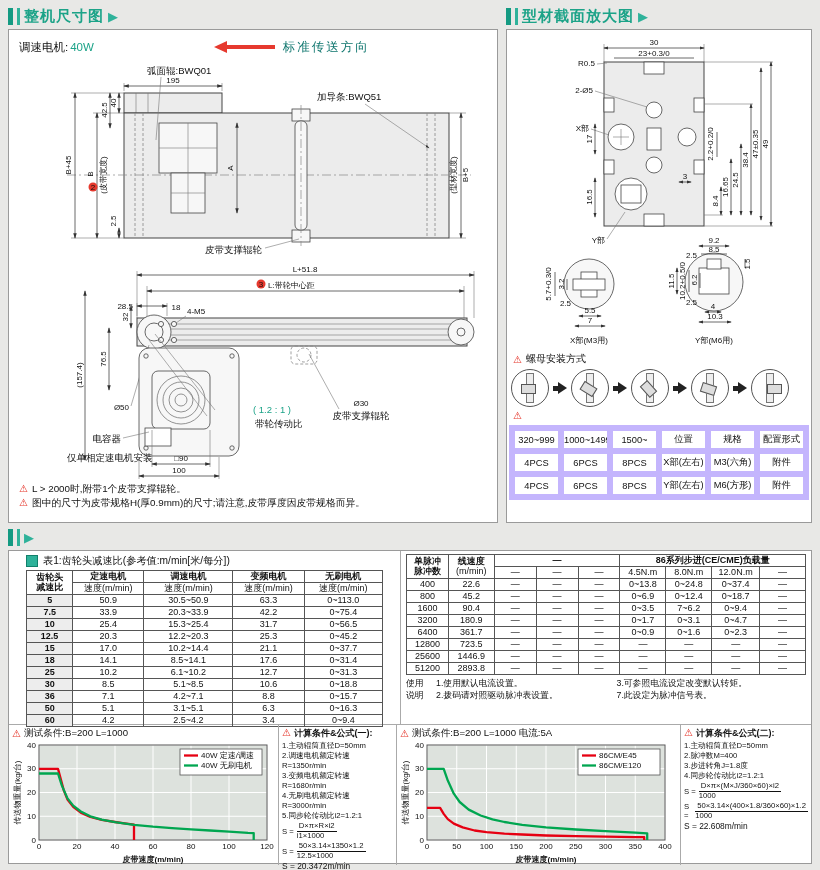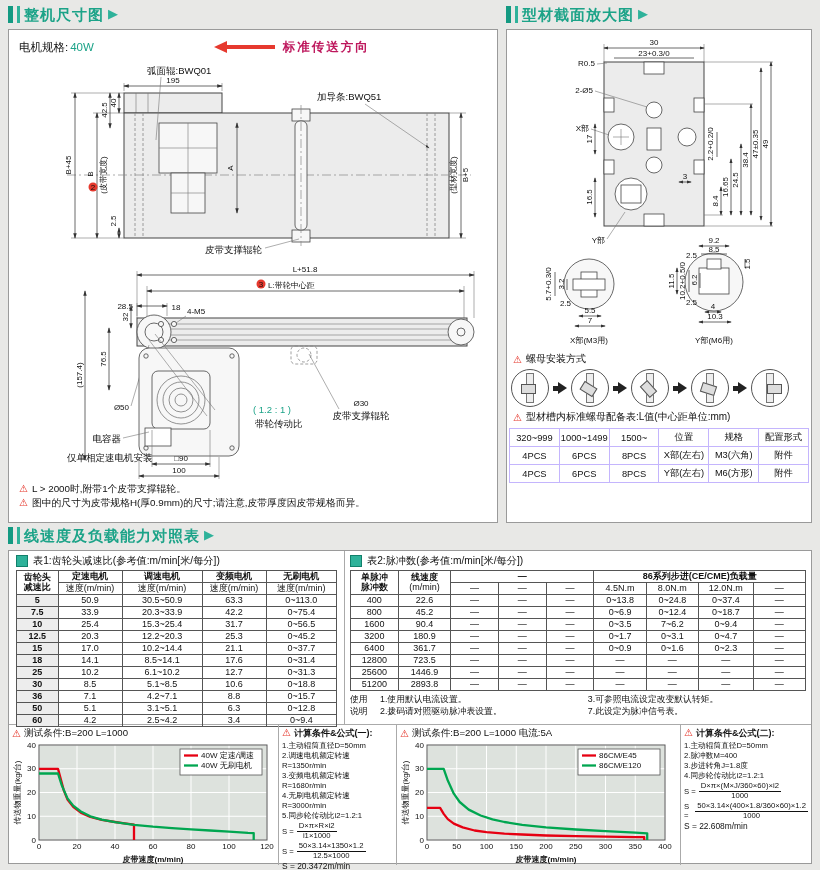--- a/index.html
+++ b/index.html
@@ -1,71 +1,71 @@
 <!DOCTYPE html>
 <html><head>
 <meta charset="utf-8">
 <style>
   html,body{margin:0;padding:0}
   body{width:820px;height:870px;background:#e8e8e6;font-family:"Liberation Sans","DejaVu Sans",sans-serif;color:#111;position:relative;overflow:hidden;font-size:11px}
-  .sec-h{display:flex;align-items:flex-start;gap:4px;height:20px;margin:4px 0 3px 0}
+  .sec-h{display:flex;align-items:center;gap:4px;height:20px;margin:4px 0 3px 0}
   .sec-h .b1{width:5px;height:17px;background:#149a82}
   .sec-h .b2{width:3px;height:17px;background:#2eb29a}
   .sec-h .t{color:#1ca388;font-weight:bold;font-size:15px;letter-spacing:1px}
   .sec-h .arr{color:#2eb29a;font-size:13px;font-weight:bold}
   .top-row{display:flex;gap:8px;margin:2px 8px 0 8px}
   .col-l{width:490px}.col-r{width:254px}
   .panel{background:#fff;border:1px solid #9a9a9a;box-sizing:border-box}
   .p-l{width:490px;height:494px}
   .p-r{width:306px;height:494px;padding:2px}
   .motor-row{display:flex;align-items:center;height:26px;padding:4px 10px 0 10px}
   .motor-lab{font-size:11.5px}
   .motor-val{color:#1ca388;font-size:11.5px;margin-left:2px}
   .dir{display:flex;align-items:center;margin-left:120px}
   .dir .ah{width:0;height:0;border-top:6px solid transparent;border-bottom:6px solid transparent;border-right:13px solid #e6392e}
   .dir .ast{width:48px;height:4px;background:#e6392e;margin-right:8px}
-  .dir .dt{color:#be185d;font-weight:bold;font-size:12.5px;letter-spacing:2px}
+  .dir .dt{color:#0f766e;font-weight:normal;font-size:12.5px;letter-spacing:2px}
   .note{display:flex;gap:4px;font-size:9.8px;margin:1px 10px;align-items:flex-start}
   .warn{color:#e6392e;font-weight:bold;font-size:10px;line-height:1.1;flex:none}
   .b-wrap{margin:2px 8px 0 8px}
   .b-panel{width:804px;height:314px}
   .tables-row{display:flex;height:173px;border-bottom:1px solid #aaa}
-  .t1{width:336px;border-right:1px solid #aaa;padding:3px 7px;box-sizing:border-box}
+  .t1{width:392px;border-right:1px solid #aaa;padding:3px 17px;box-sizing:border-box}
   .t2{flex:1;padding:3px 5px;box-sizing:border-box}
   .tbl-title{display:flex;align-items:center;gap:5px;font-size:10.2px;margin-bottom:2px}
   .sq{width:10px;height:10px;background:#2eb29a;border:1px solid #11806b;flex:none}
   table.data{border-collapse:collapse;width:100%;font-size:9px;table-layout:fixed}
   table.data th,table.data td{border:1px solid #555;text-align:center;padding:0;line-height:1.22;font-weight:normal;overflow:hidden;white-space:nowrap}
   table.data thead th{font-weight:bold}
   table.data thead .sub{font-weight:normal}
   #t1 tbody td:first-child{font-weight:bold;background:#ededed}
   .t2notes{display:grid;grid-template-columns:30px 1fr 1.05fr;font-size:8.8px;row-gap:2px;margin-top:3px;line-height:1.2}
   .charts-row{display:flex;height:140px}
   .c-cell{box-sizing:border-box;padding:2px 3px}
   .cc1{width:270px;border-right:1px solid #aaa}
   .cf1{width:118px;border-right:1px solid #aaa}
   .cc2{width:284px;border-right:1px solid #aaa}
   .cf2{flex:1}
   .cond{display:flex;gap:3px;font-size:9.6px;align-items:center}
   .f-title{display:flex;gap:3px;font-size:9px;font-weight:bold;margin-bottom:1px}
   .f-item{font-size:7.7px;line-height:1.3}
   .frac-row{display:flex;align-items:center;gap:3px;font-size:7.7px;margin:1px 0}
-  .frac{display:inline-flex;flex-direction:column;align-items:center;line-height:1.15}
+  .frac{display:inline-flex;flex-direction:column;align-items:flex-start;line-height:1.15}
   .frac .num{border-bottom:1px solid #111;padding:0 2px}
   .result{font-size:8.4px;margin-top:1px}
   .nutlab{display:flex;gap:4px;font-size:10px;align-items:center;margin:2px 4px}
   .nutrow{display:flex;align-items:center;gap:4px;margin:3px 2px}
   .ncirc{width:36px;height:36px;border:1.4px solid #555;border-radius:50%;position:relative;flex:none;background:#fff}
   .ncirc .ch{position:absolute;left:14px;top:3px;width:8px;height:30px;border:1px solid #777;background:#eee;box-sizing:border-box}
   .ncirc .nut{position:absolute;left:9px;top:14px;width:13px;height:8px;background:#ddd;border:1px solid #555}
   .harr{display:flex;align-items:center;flex:none}
   .harr .st{width:5px;height:5px;background:#222}
   .harr .hd{width:0;height:0;border-top:6px solid transparent;border-bottom:6px solid transparent;border-left:9px solid #222}
   table.nut{border-collapse:collapse;width:100%;font-size:9.3px;margin-top:4px;table-layout:fixed}
-  table.nut th,table.nut td{border:1px solid #c4b5fd;text-align:center;padding:2px 0;font-weight:normal;white-space:nowrap;overflow:hidden}
+  table.nut th,table.nut td{border:6px solid #c4b5fd;text-align:center;padding:2px 0;font-weight:normal;white-space:nowrap;overflow:hidden}
   svg line.dl{stroke:#444;stroke-width:0.8}
   svg line.xl,svg path.xl{stroke:#777;stroke-width:0.6;fill:none}
   svg .ol{fill:#ececec;stroke:#444;stroke-width:1}
   svg .ol2{fill:#f7f7f7;stroke:#444;stroke-width:0.8}
   svg .wh{fill:#fff;stroke:#444;stroke-width:0.8}
   svg line.cl{stroke:#888;stroke-width:0.7;stroke-dasharray:9 3 2 3}
   svg .dsh{stroke:#888;stroke-width:0.8;stroke-dasharray:3 2;fill:none}
   svg text{font-size:8px;fill:#111;font-family:"Liberation Sans","DejaVu Sans",sans-serif}
   svg text.lt{font-size:9.5px}
   svg text.mid{text-anchor:middle}
@@ -78,21 +78,21 @@
 <div class="top-row">
   <div class="col-l">
     <div class="sec-h">
       <span class="b1"></span>
         <span class="b2"></span>
       <span class="t">整机尺寸图</span>
       <span class="arr">▶</span>
     </div>
     <div class="panel p-l">
       <div class="motor-row">
-        <span class="motor-lab">电机规格:</span>
+        <span class="motor-lab">调速电机:</span>
         <span class="motor-val">40W</span>
         <div class="dir">
           <span class="ah"></span>
             <span class="ast"></span>
           <span class="dt">标准传送方向</span>
         </div>
       </div>
       <svg width="478" height="420" viewBox="0 0 478 420">
         <defs>
             <marker id="ar" markerWidth="8" markerHeight="8" refX="6" refY="3" orient="auto-start-reverse">
@@ -382,21 +382,20 @@
             <span class="st"></span>
             <span class="hd"></span>
           </div>
         <div class="ncirc">
             <div class="ch"></div>
             <div class="nut" style="left:15px"></div>
           </div>
       </div>
       <div class="nutlab">
         <span class="warn">⚠</span>
-        <span>型材槽内标准螺母配备表:L值(中心距单位:mm)</span>
       </div>
       <table class="nut">
         <thead>
             <tr>
           <th>320~999</th>
           <th>1000~1499</th>
           <th>1500~</th>
           <th>位置</th>
           <th>规格</th>
           <th>配置形式</th>
@@ -422,21 +421,20 @@
           </tbody>
       </table>
     </div>
   </div>
 </div>
 
 <div class="b-wrap">
   <div class="sec-h">
     <span class="b1"></span>
       <span class="b2"></span>
-    <span class="t">线速度及负载能力对照表</span>
     <span class="arr">▶</span>
   </div>
   <div class="panel b-panel">
     <div class="tables-row">
       <div class="t1">
         <div class="tbl-title">
           <span class="sq"></span>
           <span>表1:齿轮头减速比(参考值:m/min[米/每分])</span>
         </div>
         <table class="data" id="t1">
@@ -527,37 +525,33 @@
                 <td>7.1</td>
                 <td>4.2~7.1</td>
                 <td>8.8</td>
                 <td>0~15.7</td>
               </tr>
               <tr>
                 <td>50</td>
                 <td>5.1</td>
                 <td>3.1~5.1</td>
                 <td>6.3</td>
-                <td>0~12.8</td>
+                <td>0~16.3</td>
               </tr>
               <tr>
                 <td>60</td>
                 <td>4.2</td>
                 <td>2.5~4.2</td>
                 <td>3.4</td>
                 <td>0~9.4</td>
               </tr>
             </tbody>
         </table>
       </div>
       <div class="t2">
-        <div class="tbl-title">
-          <span class="sq"></span>
-          <span>表2:脉冲数(参考值:m/min[米/每分])</span>
-        </div>
         <table class="data" id="t2">
           <colgroup>
               <col style="width:10.5%">
               <col style="width:11.5%">
               <col style="width:10.5%">
               <col style="width:10.5%">
               <col style="width:10.5%">
               <col style="width:11.5%">
               <col style="width:11.5%">
               <col style="width:12%">

